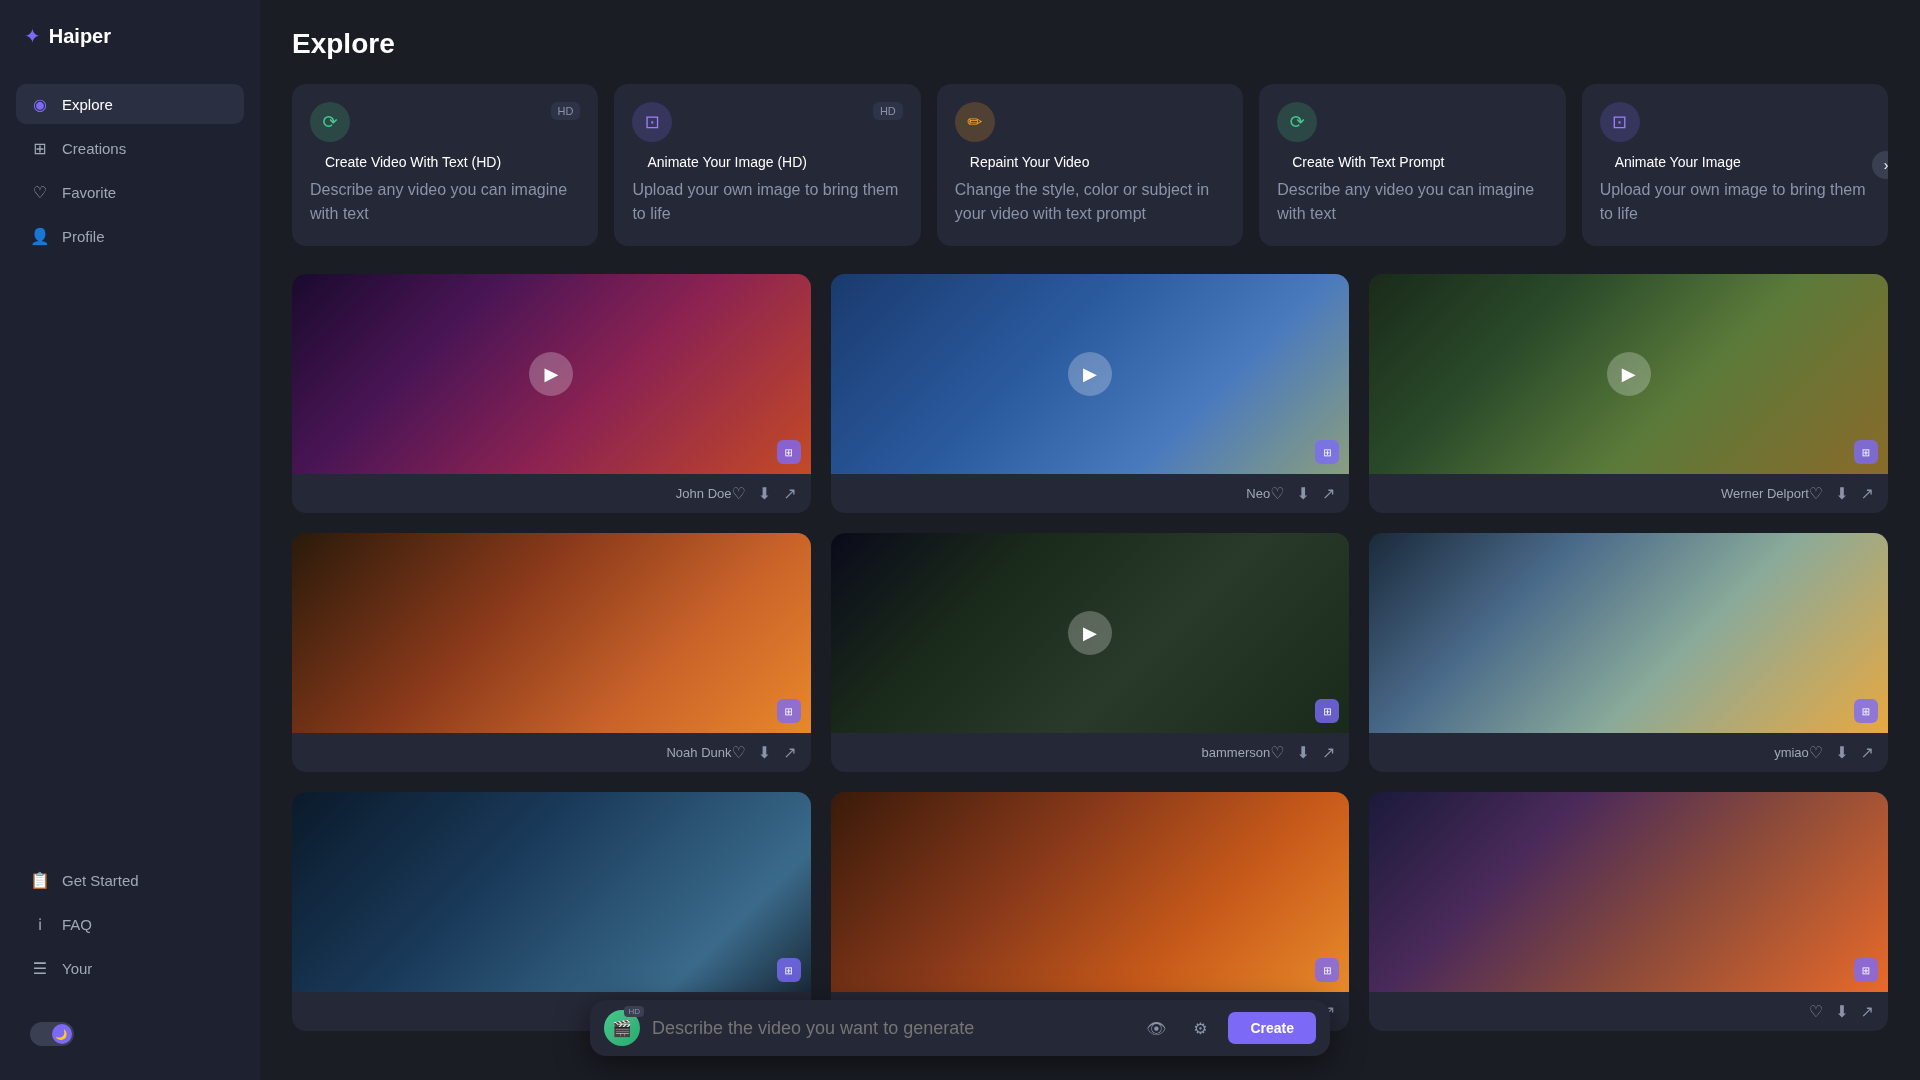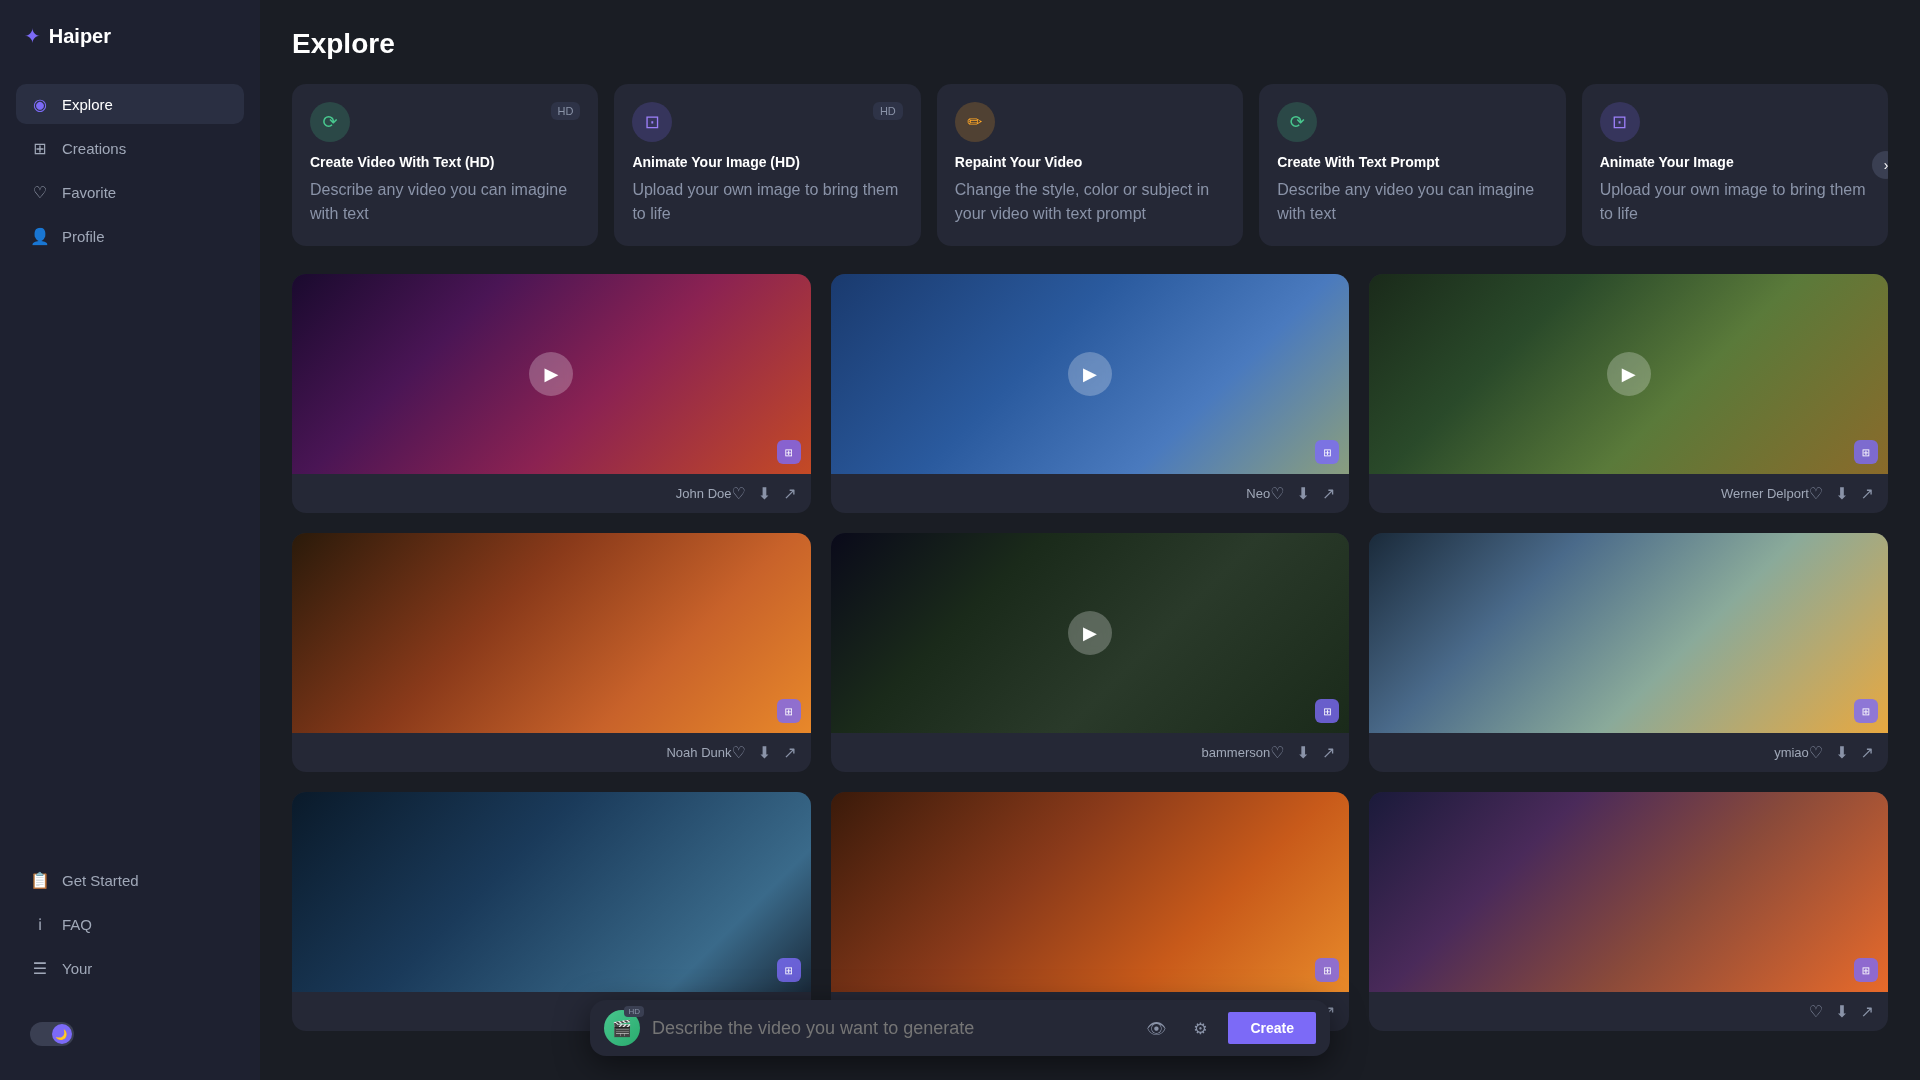--- a/index.html
+++ b/index.html
@@ -156,23 +156,24 @@
 
     .hd-badge {
       background: #2e3347;
       border-radius: 6px;
       padding: 3px 7px;
       font-size: 11px;
       color: #8a93a8;
     }
     .feature-card-title {
       font-size: 14px;
-      font-weight: 700;
+      font-weight: 400;
       color: #fff;
       margin-bottom: 8px;
+      margin-left: 15px;
     }
     .feature-card-desc {
       font-size: 16px;
       color: #8a93a8;
       line-height: 1.5;
     }
     .scroll-btn {
       position: absolute;
       right: -12px;
       top: 50%;
@@ -330,21 +331,21 @@
       justify-content: center;
       color: #8a93a8;
       cursor: pointer;
       font-size: 16px;
       border-radius: 8px;
     }
     .create-btn {
       background: #7c6af7;
       color: #fff;
       border: none;
-      border-radius: 2px;
+      border-radius: 7px;
       padding: 8px 22px;
       font-size: 14px;
       font-weight: 600;
       cursor: pointer;
     }
   </style>
 </head>
 <body>
 
 <nav class="sidebar">

